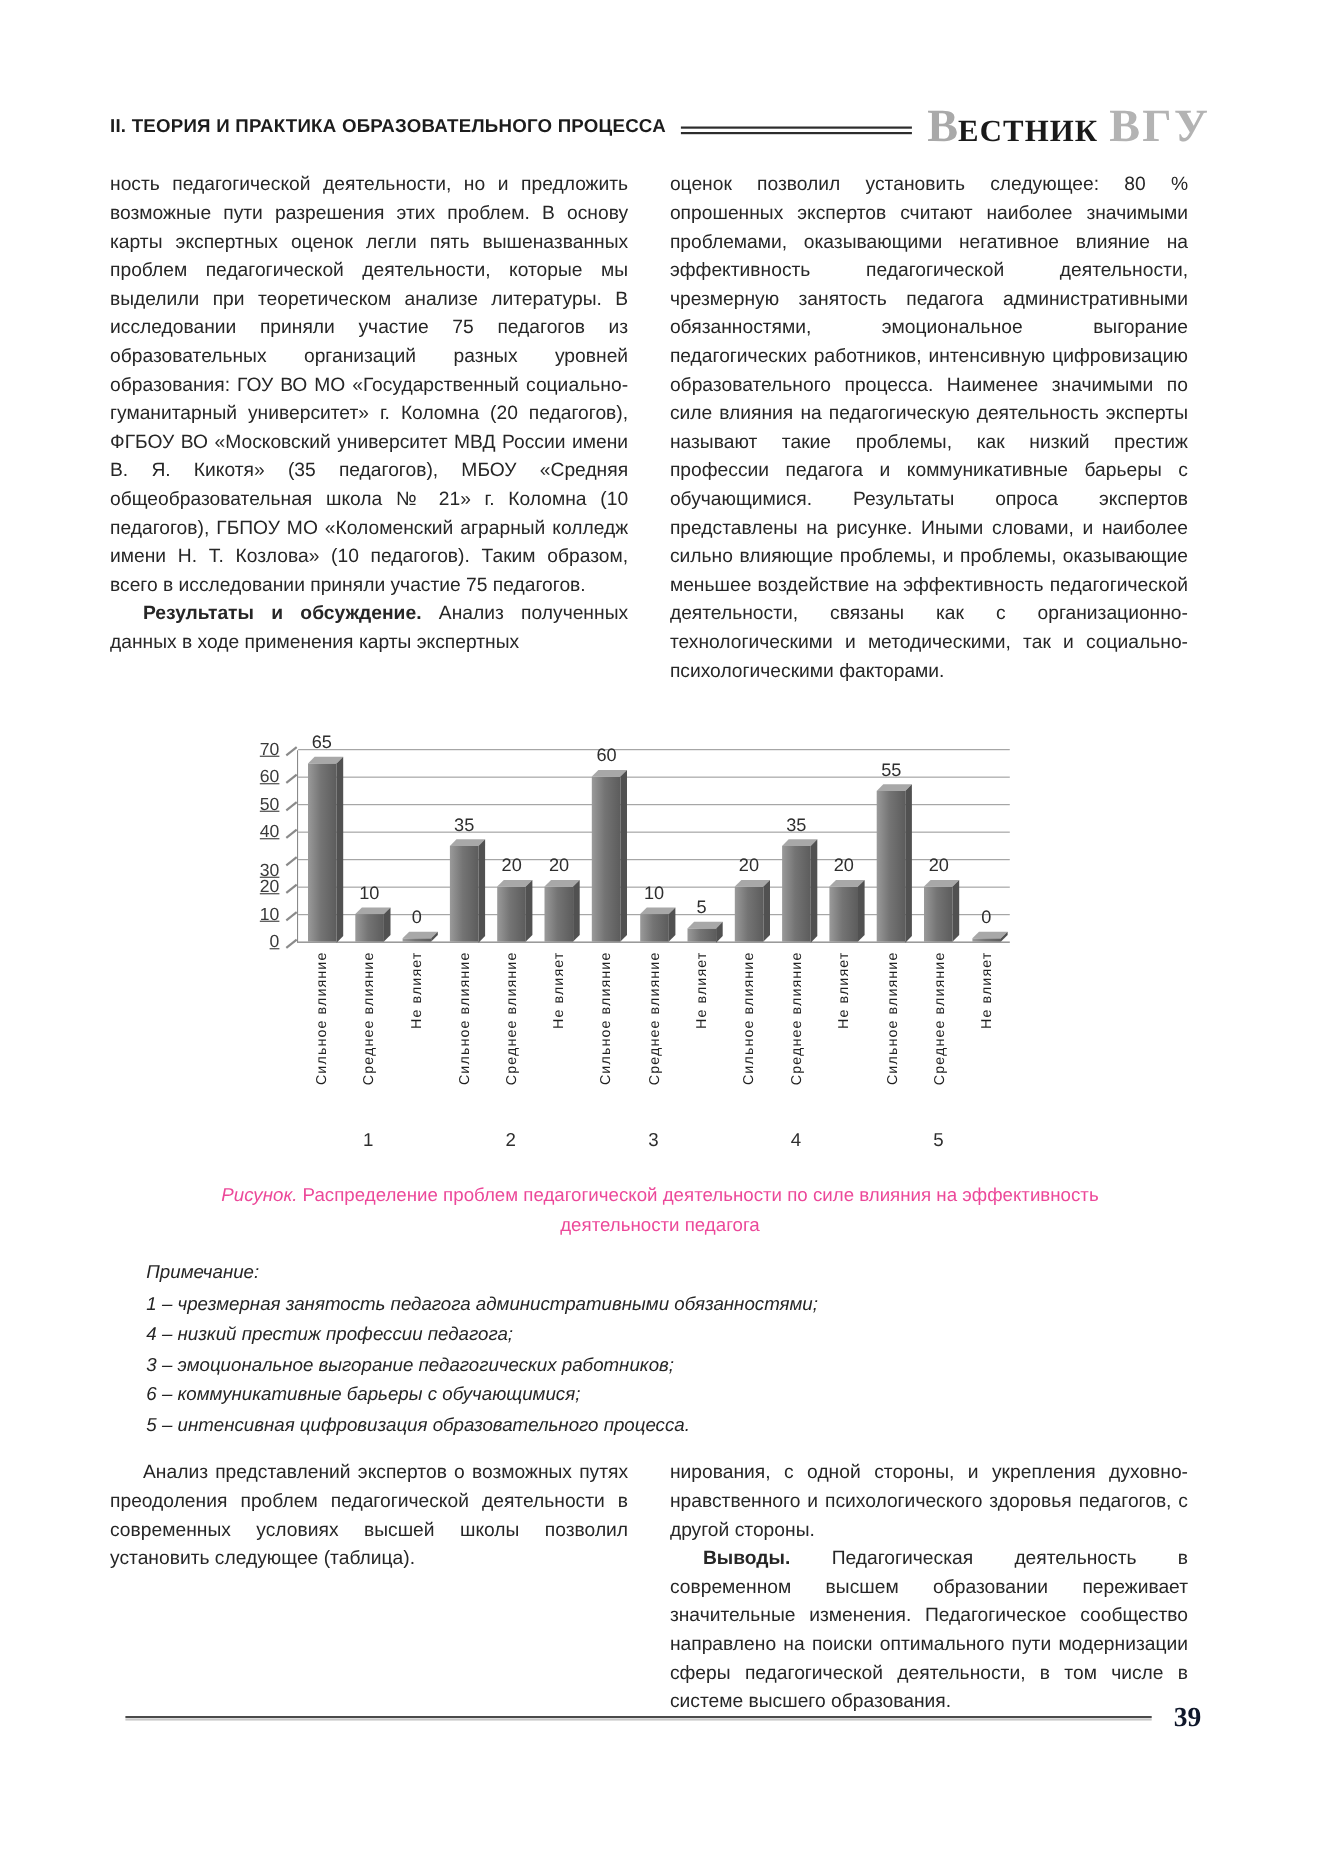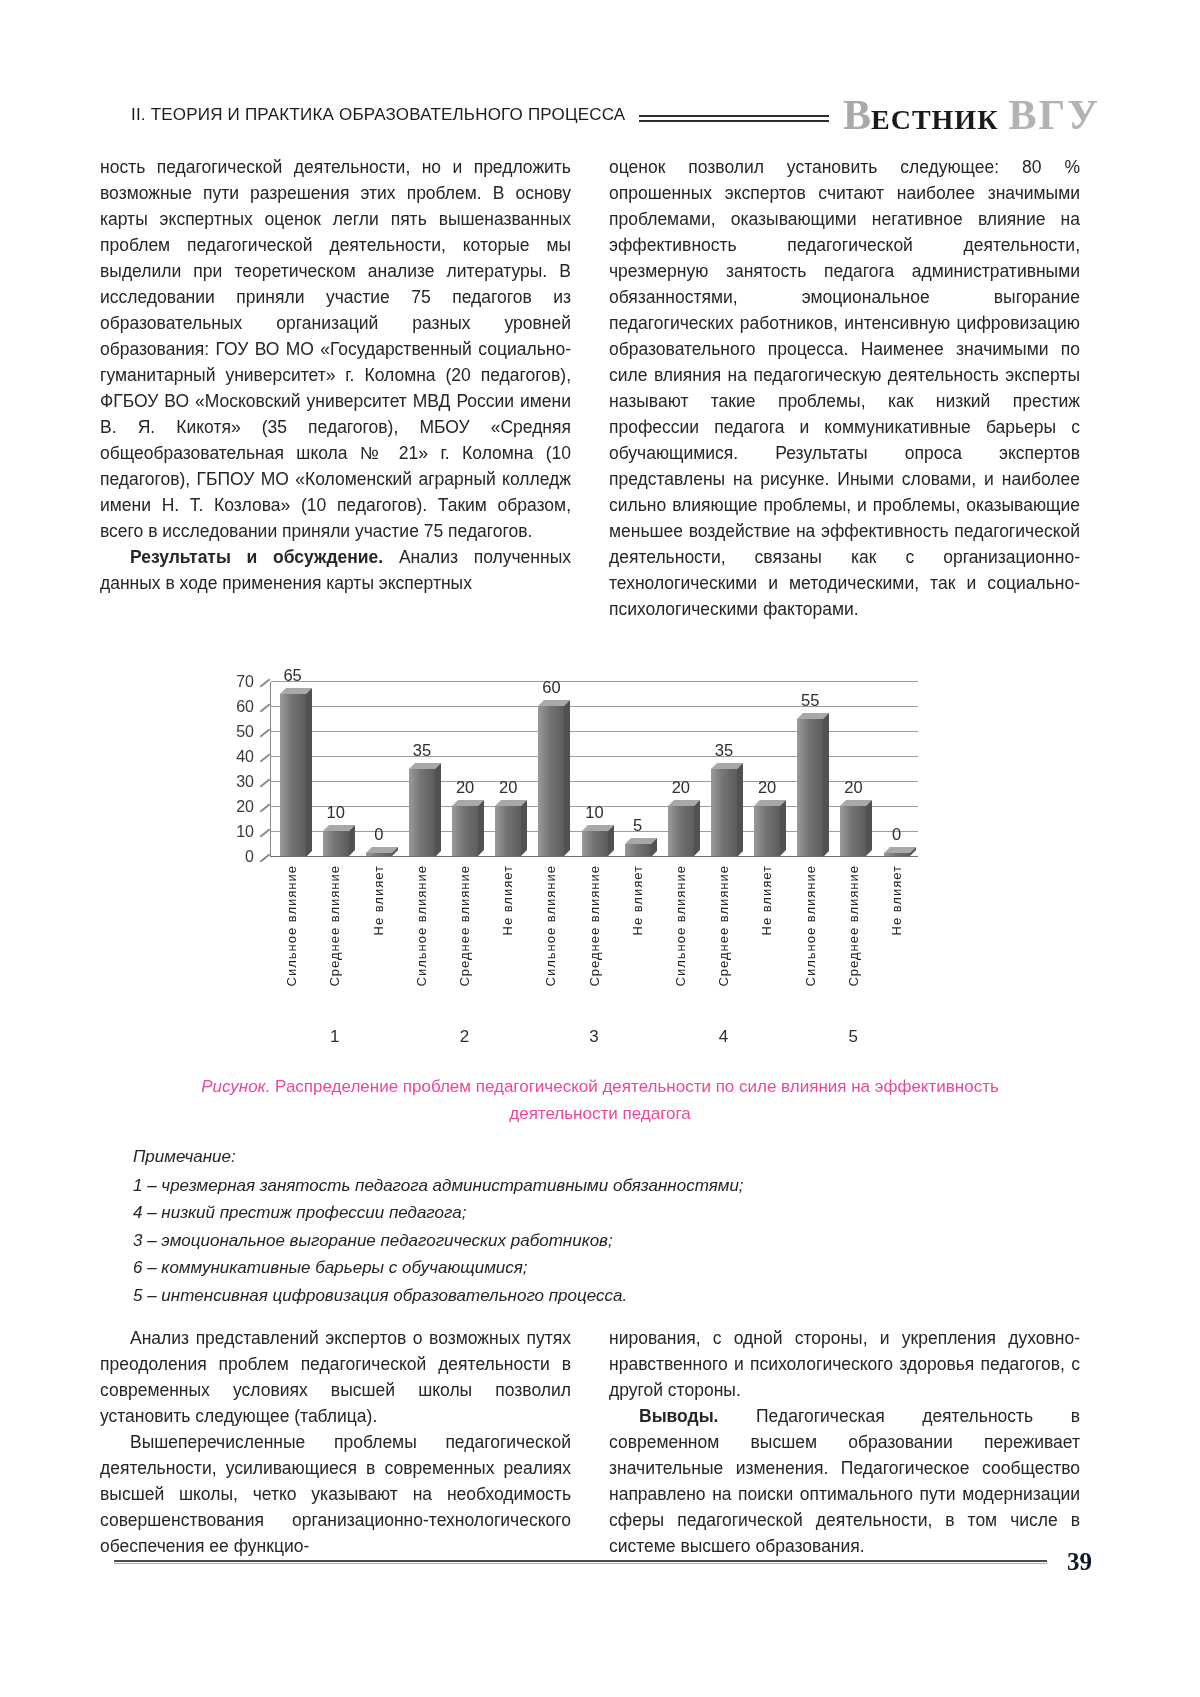--- a/index.html
+++ b/index.html
@@ -7,23 +7,22 @@
   .page {
     position:relative; width:1200px; height:1697px; margin:0 auto;
     background:#ffffff; color:#262626; overflow:hidden;
   }
   
   .header {
     display:flex; align-items:center;
     margin:92px 100px 0 100px; height:46px;
   }
   .section-title {
-    font-size:17px; font-weight:normal; letter-spacing:.2px; color:#1c1c1c;
+    font-size:17px; font-weight:bold; letter-spacing:.2px; color:#1c1c1c;
     white-space:nowrap;
-    margin-left:31px;
   }
   .header-divider {
     flex:1; height:7px; margin:6px 14px 0 14px;
     border-top:2.5px solid #2c2c2c; border-bottom:2.5px solid #2c2c2c;
   }
   .logo { font-family:"Liberation Serif","DejaVu Serif",serif; white-space:nowrap; line-height:1; }
   .logo .logo-initial { font-size:42px; font-weight:bold; color:#a9a9a9; }
   .logo .logo-rest    { font-size:28px; font-weight:bold; color:#1a1a1a; letter-spacing:1px; }
   .logo .logo-suffix  { font-size:42px; font-weight:bold; color:#b3b3b3; margin-left:10px; letter-spacing:2px; }
   
@@ -31,21 +30,21 @@
   .col { width:471px; }
   .para {
     font-size:17.5px; line-height:26px; text-align:justify; color:#262626;
   }
   .para.indent { text-indent:30px; }
   
   .chart-wrap { margin:30px 0 0 218px; width:700px; }
   .chart-top { display:flex; }
   .yaxis { position:relative; width:52px; height:175px; margin-top:30px; }
   .ylab {
-    position:absolute; right:16px; font-size:16px; color:#3a3a3a; line-height:1;
+    position:absolute; right:16px; font-size:16px; color:#3a3a3a; line-height:1;text-decoration:underline;
   }
   .ytick { position:absolute; right:-1px; width:12px; height:2px; background:#8a8a8a; transform:rotate(-38deg); }
   .plot {
     position:relative; flex:1; height:175px; margin-top:30px;
     border-left:1px solid #8a8a8a; border-bottom:1px solid #6f6f6f;
     display:flex; align-items:flex-end;
   }
   .gridline { position:absolute; left:0; right:0; height:1px; background:#9d9d9d; z-index:0; }
   .slot { flex:1; display:flex; justify-content:center; align-items:flex-end; height:100%; position:relative; z-index:1; }
   .bar3d {
@@ -113,21 +112,21 @@
 
   <div class="chart-wrap">
     <div class="chart-top">
       <div class="yaxis">
           <div class="ylab" style="bottom: -8px;">0</div>
           <div class="ytick" style="bottom: -2px;"></div>
           <div class="ylab" style="bottom: 17px;">10</div>
           <div class="ytick" style="bottom: 23px;"></div>
           <div class="ylab" style="bottom: 42px;">20</div>
           <div class="ytick" style="bottom: 48px;"></div>
-          <div class="ylab" style="bottom: 67px;">30</div>
+          <div class="ylab" style="bottom: 57px;">30</div>
           <div class="ytick" style="bottom: 73px;"></div>
           <div class="ylab" style="bottom: 92px;">40</div>
           <div class="ytick" style="bottom: 98px;"></div>
           <div class="ylab" style="bottom: 117px;">50</div>
           <div class="ytick" style="bottom: 123px;"></div>
           <div class="ylab" style="bottom: 142px;">60</div>
           <div class="ytick" style="bottom: 148px;"></div>
           <div class="ylab" style="bottom: 167px;">70</div>
           <div class="ytick" style="bottom: 173px;"></div>
         </div>
@@ -280,21 +279,20 @@
     <div class="note-item">1 – чрезмерная занятость педагога административными обязанностями;</div>
     <div class="note-item">4 – низкий престиж профессии педагога;</div>
     <div class="note-item">3 – эмоциональное выгорание педагогических работников;</div>
     <div class="note-item">6 – коммуникативные барьеры с обучающимися;</div>
     <div class="note-item">5 – интенсивная цифровизация образовательного процесса.</div>
   </div>
 
   <div class="cols bottom">
     <div class="col">
       <p class="para indent">Анализ представлений экспертов о возможных путях преодоления проблем педагогической деятельности в современных условиях высшей школы позволил установить следующее (таблица).</p>
-      <p class="para indent">Вышеперечисленные проблемы педагогической деятельности, усиливающиеся в современных реалиях высшей школы, четко указывают на необходимость совершенствования организационно-технологического обеспечения ее функцио-</p>
     </div>
     <div class="col">
       <p class="para">нирования, с одной стороны, и укрепления духовно-нравственного и психологического здоровья педагогов, с другой стороны.</p>
       <p class="para indent"><b>Выводы.</b>
         <span>Педагогическая деятельность в современном высшем образовании переживает значительные изменения. Педагогическое сообщество направлено на поиски оптимального пути модернизации сферы педагогической деятельности, в том числе в системе высшего образования.</span></p>
     </div>
   </div>
 
   <div class="footer">
     <div class="footer-rule"></div>

